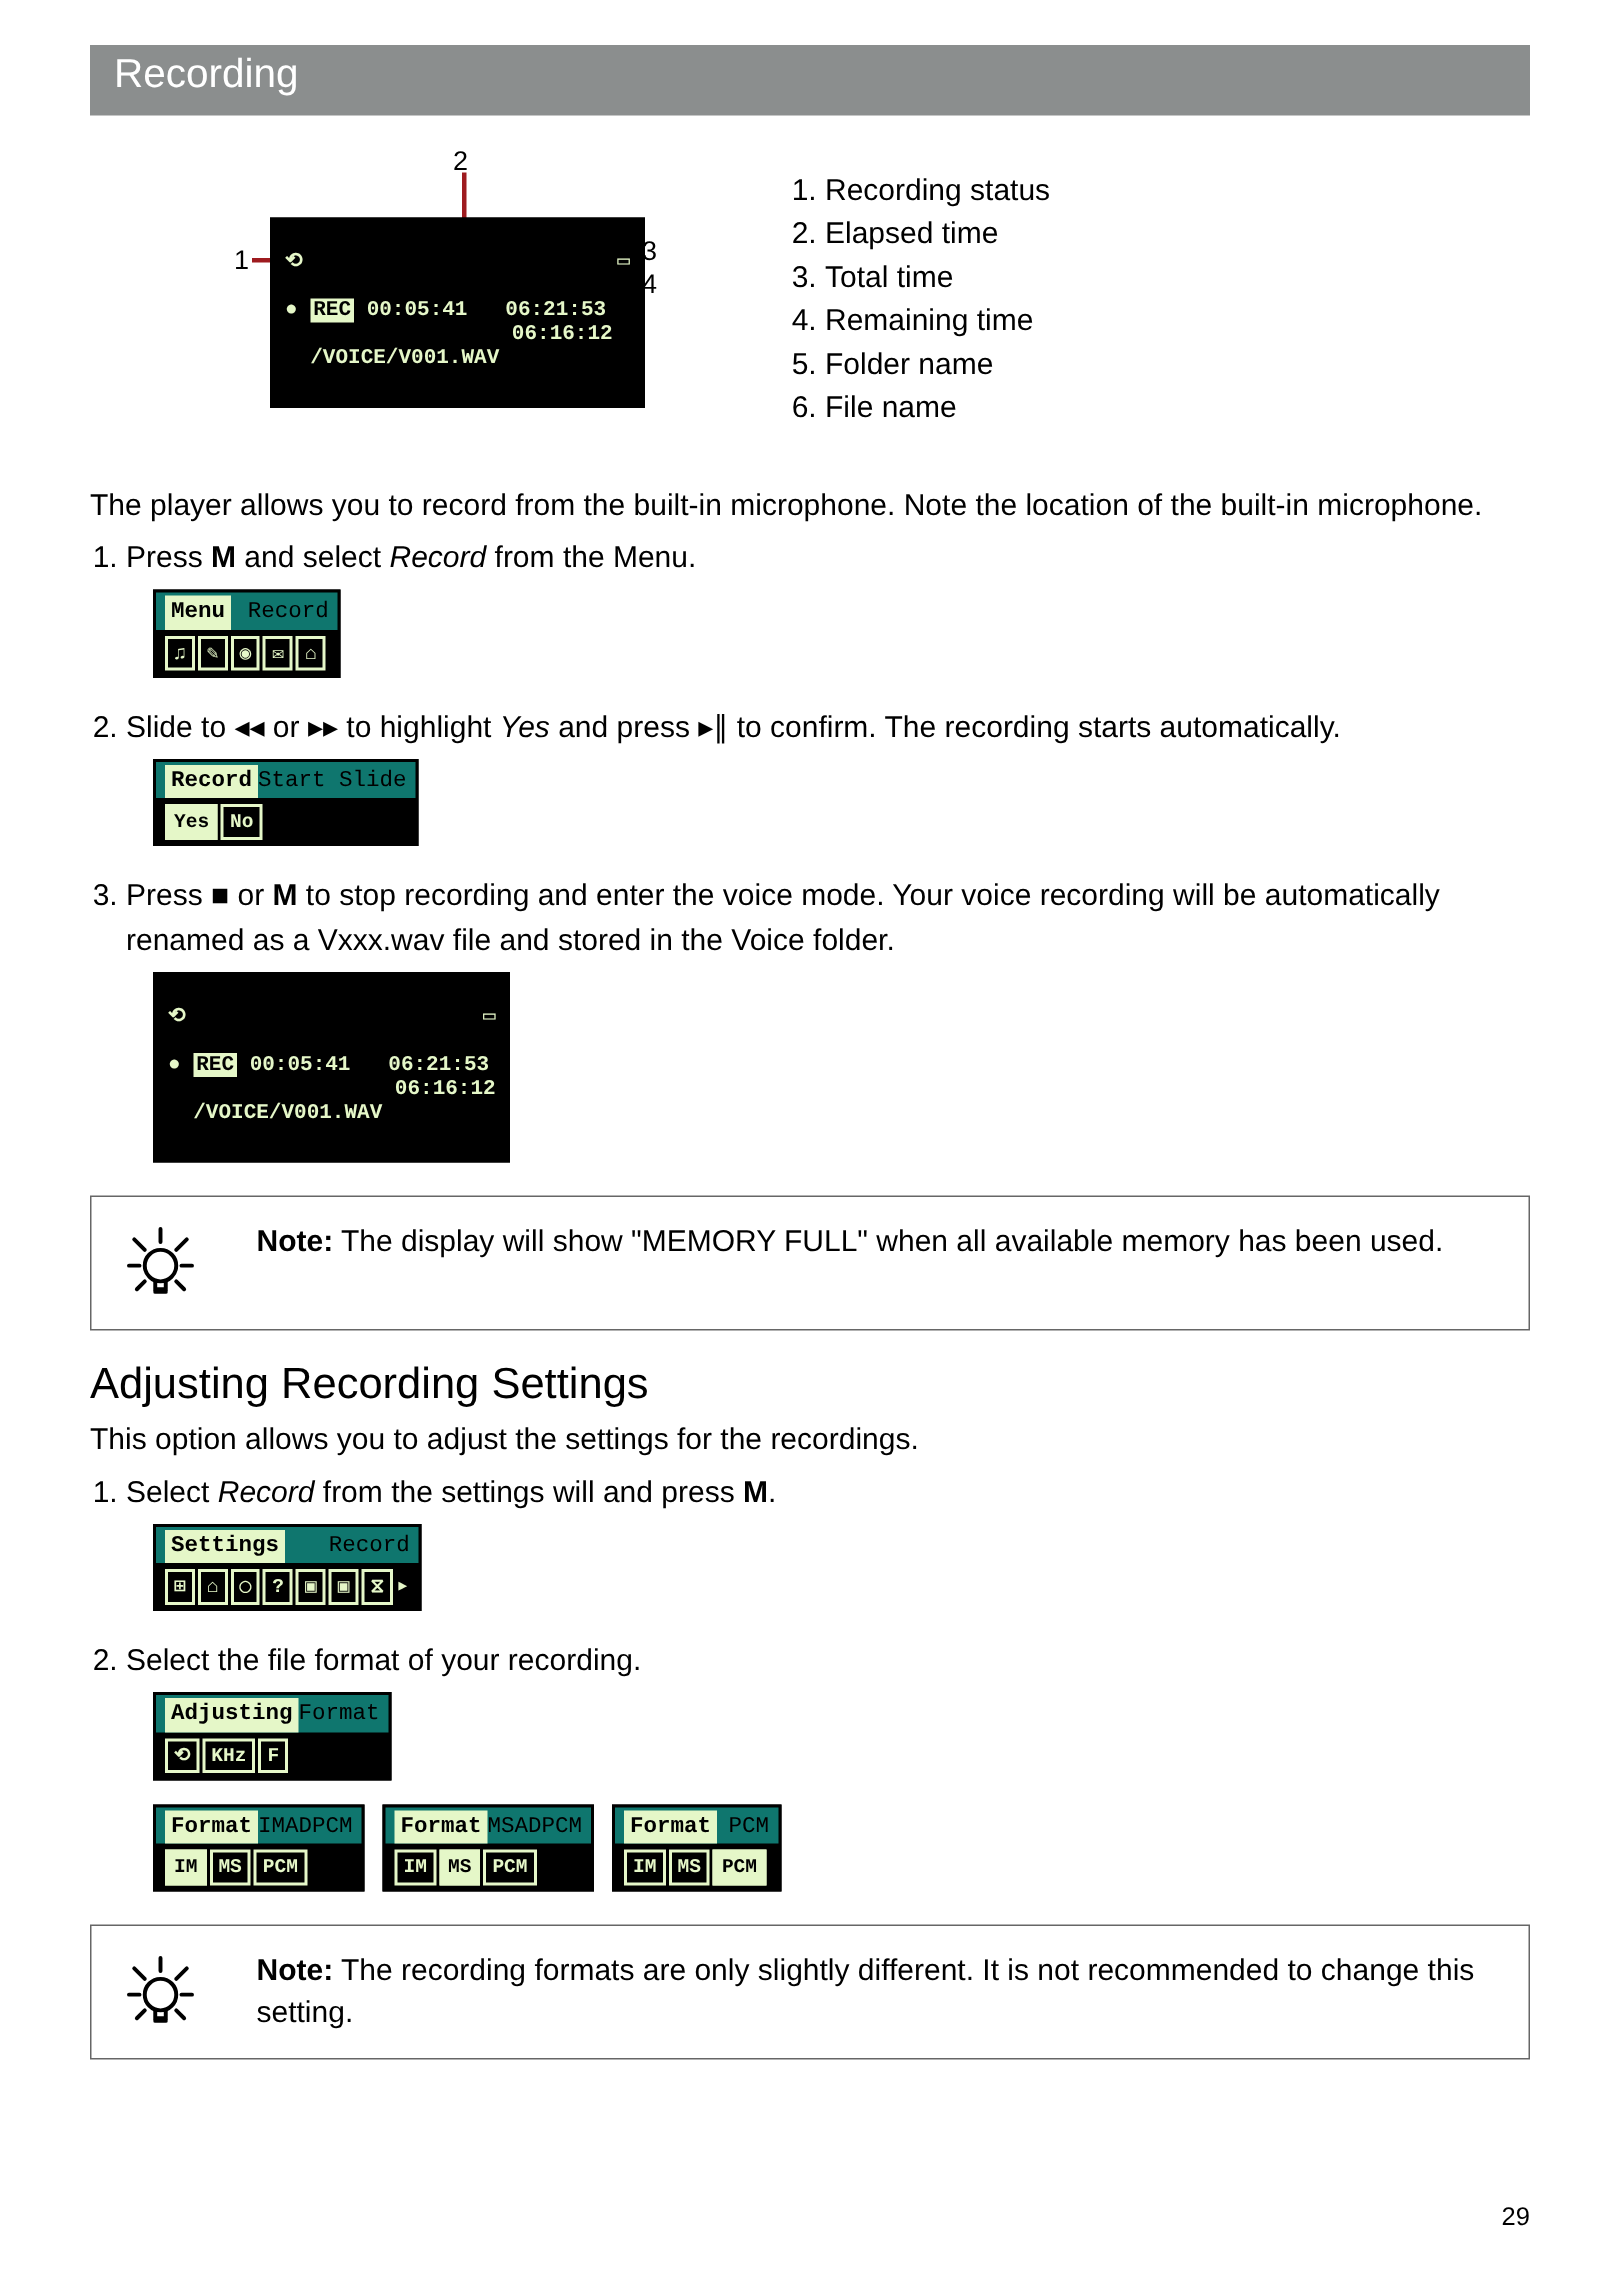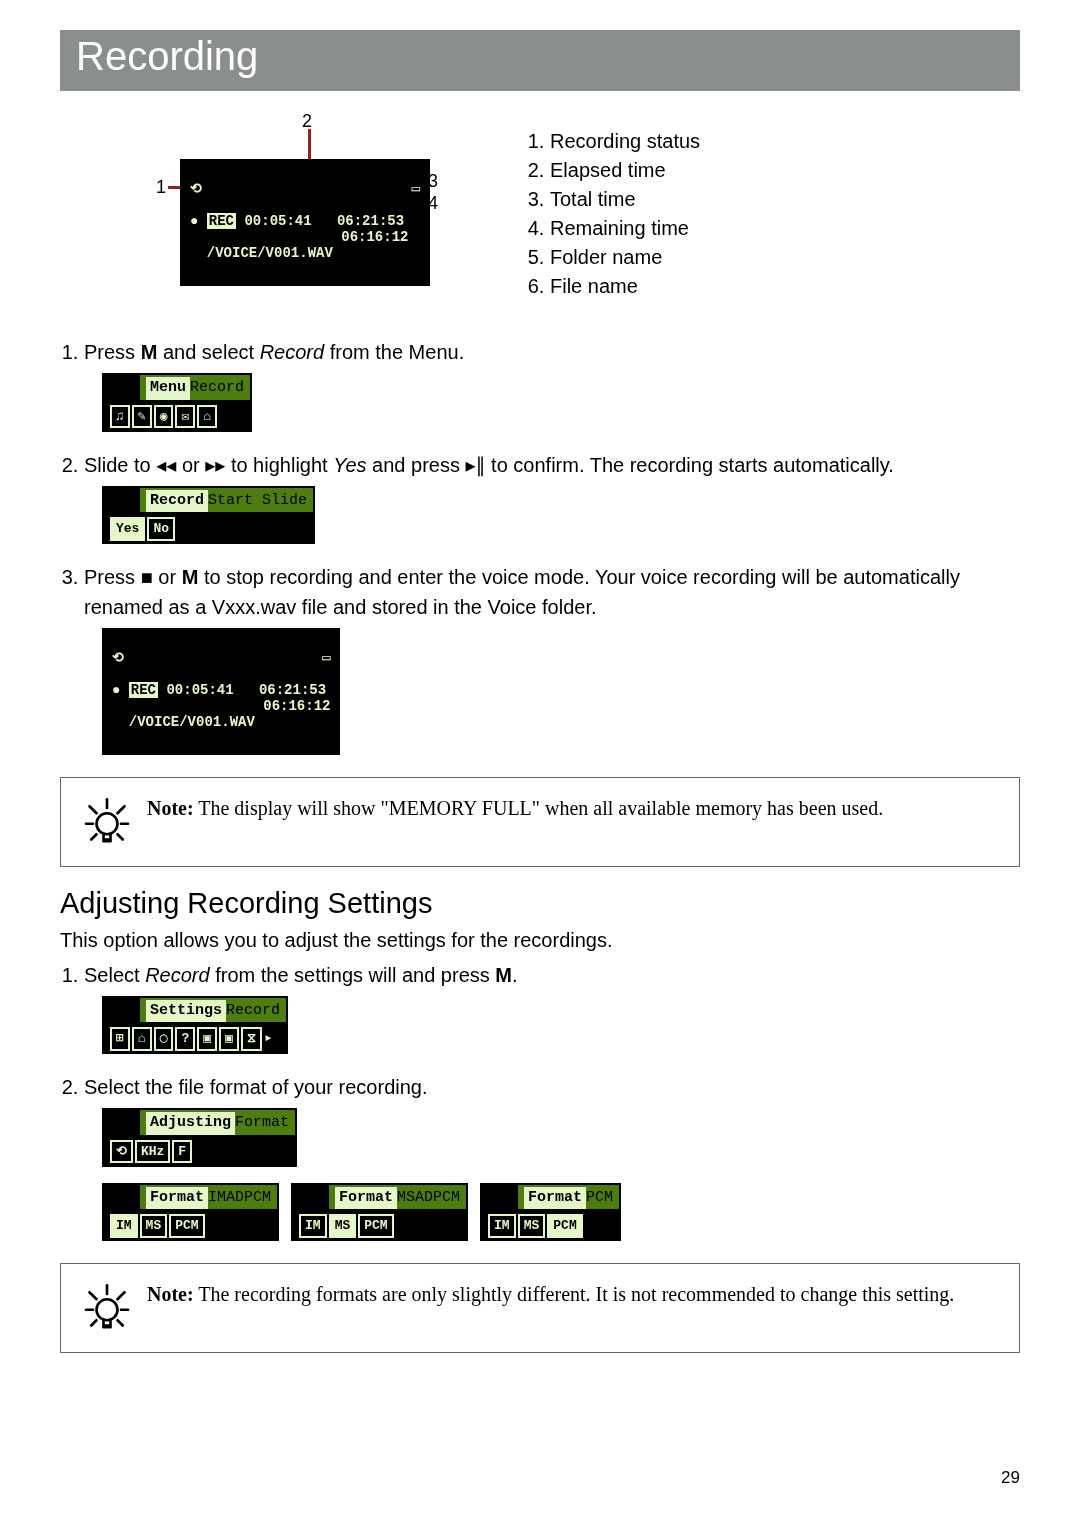--- a/index.html
+++ b/index.html
@@ -11,21 +11,21 @@
     width: 1080px;
   }
   .page {
     padding: 30px 60px 40px 60px;
     position: relative;
     min-height: 1436px;
   }
   .title-bar {
     background: #8b8e8e;
     color: #fff;
-    font-size: 40px;
+    font-size: 27px;
     padding: 4px 16px 12px 16px;
     font-weight: 400;
     margin-bottom: 20px;
     font-family: "Segoe UI Light", "Segoe UI", Arial, sans-serif;
   }
   .diagram-row {
     display: flex;
     align-items: flex-start;
     gap: 60px;
     margin-bottom: 20px;
@@ -68,27 +68,26 @@
     display: inline-block;
     background: #000;
     color: #e5f7c8;
     font-family: "Courier New", monospace;
     font-weight: bold;
     border: 2px solid #000;
     margin: 6px 0 10px 18px;
     vertical-align: top;
   }
   .lcd .top {
-    background: #4d7c0f;
+    background: #0f766e;
     color: #000;
     padding: 2px 6px 0 6px;
     font-size: 15px;
     display: flex;
     align-items: flex-end;
-    margin-left: 36px;
   }
   .lcd .top .tab {
     background: #e5f7c8;
     color: #000;
     padding: 0 4px;
     font-weight: bold;
   }
   .lcd .top .right {
     margin-left: auto;
     font-weight: normal;
@@ -129,26 +128,25 @@
     white-space: pre;
   }
   .rec-screen .hdr {
     display: flex;
     justify-content: space-between;
   }
   .note-box {
     border: 1px solid #666;
     display: flex;
     align-items: flex-start;
-    gap: 12px;
+    gap: 36px;
     padding: 16px 18px;
     margin: 12px 0 20px 0;
     font-size: 20px;
     line-height: 1.4;
-    font-family: Liberation Serif, serif;
   }
   .note-icon {
     flex: 0 0 auto;
     width: 56px;
     height: 56px;
   }
   .pagenum {
     position: absolute;
     bottom: 18px;
     right: 60px;
@@ -219,20 +217,21 @@
         <li>Recording status</li>
         <li>Elapsed time</li>
         <li>Total time</li>
         <li>Remaining time</li>
         <li>Folder name</li>
         <li>File name</li>
       </ol>
     </div>
   </div>
 
+  <p class="body-text">The player allows you to record from the built-in microphone. Note the location of the built-in microphone.</p>
 
   <ol class="steps">
     <li>
       <span>Press </span><b>M</b><span> and select </span><i>Record</i><span> from the Menu.</span>
       <br>
       <span class="lcd">
         <span class="top">
             <span class="tab">Menu</span>
             <span class="right">Record</span>
           </span>

